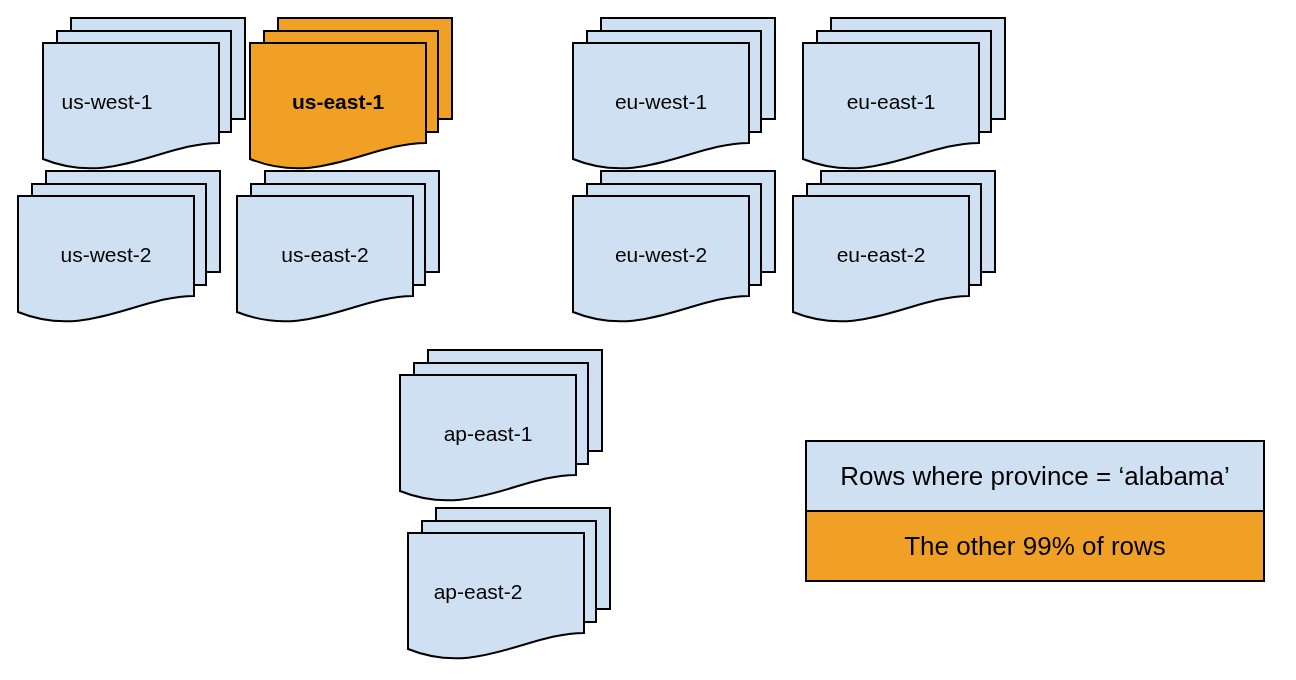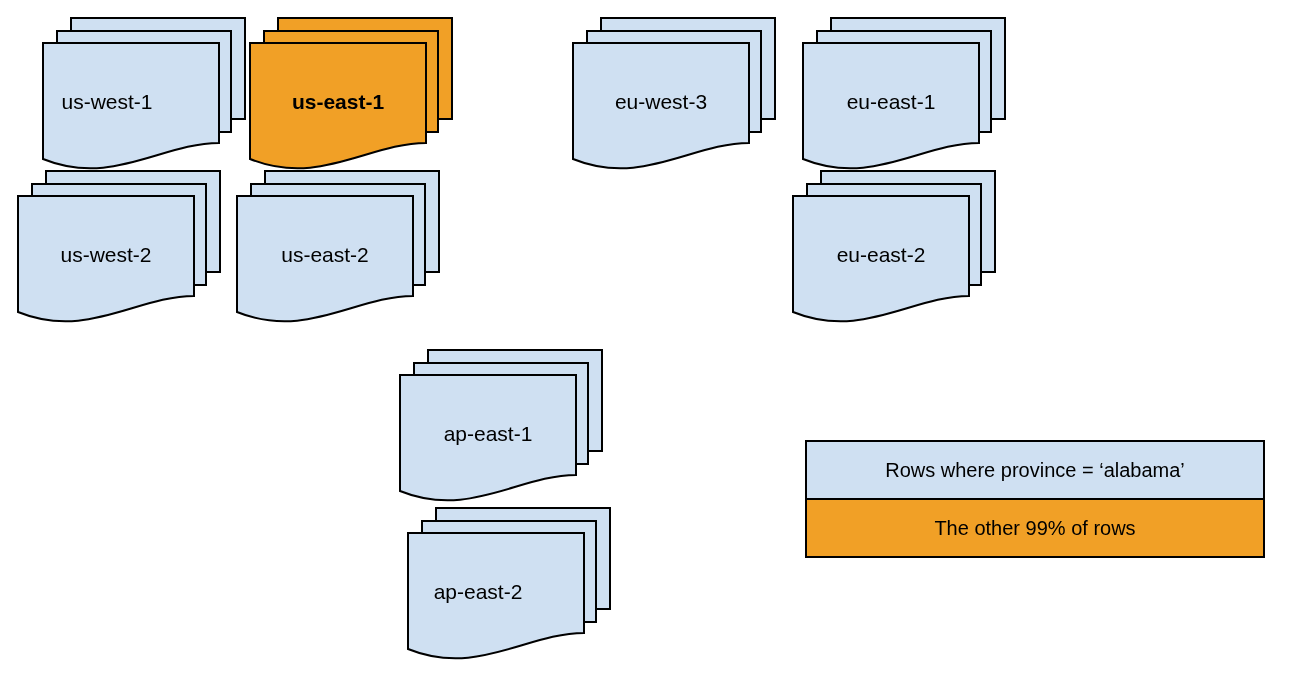--- a/index.html
+++ b/index.html
@@ -54,26 +54,26 @@
   .s-ape2 { left: 389px; top: 507px; padding-left: 18px; }
   
   .legend {
     position: absolute;
     left: 805px;
     top: 440px;
     width: 460px;
   }
   .legend-row {
     box-sizing: border-box;
-    height: 60px;
+    height: 72px;
     border: 2px solid var(--outline, #000000);
     display: flex;
     align-items: center;
     justify-content: center;
-    font-size: 20px;
+    font-size: 26px;
     white-space: nowrap;
   }
   .legend-row.shard { background: var(--shard-fill, #cfe0f2); }
   .legend-row.hot   { background: var(--hot-fill, #f1a026); margin-top: -2px; text-align: center; }
 </style>
 </head>
 <body>
 
 <div class="canvas">
 
@@ -94,21 +94,21 @@
     </svg>
     <div class="stack-label">us-east-1</div>
   </div>
 
   <div class="stack s-euw1">
     <svg viewBox="0 0 204 154" width="204" height="154">
       <rect class="layer" x="29" y="1" width="174" height="101"></rect>
       <rect class="layer" x="15" y="14" width="174" height="101"></rect>
       <path class="layer" d="M 1,26 H 177 V 126 C 120,126 70,170 1,142 Z"></path>
     </svg>
-    <div class="stack-label">eu-west-3</div>
+    <div class="stack-label">eu-west-1</div>
   </div>
 
   <div class="stack s-eue1">
     <svg viewBox="0 0 204 154" width="204" height="154">
       <rect class="layer" x="29" y="1" width="174" height="101"></rect>
       <rect class="layer" x="15" y="14" width="174" height="101"></rect>
       <path class="layer" d="M 1,26 H 177 V 126 C 120,126 70,170 1,142 Z"></path>
     </svg>
     <div class="stack-label">eu-east-1</div>
   </div>
@@ -124,20 +124,28 @@
 
   <div class="stack s-use2">
     <svg viewBox="0 0 204 154" width="204" height="154">
       <rect class="layer" x="29" y="1" width="174" height="101"></rect>
       <rect class="layer" x="15" y="14" width="174" height="101"></rect>
       <path class="layer" d="M 1,26 H 177 V 126 C 120,126 70,170 1,142 Z"></path>
     </svg>
     <div class="stack-label">us-east-2</div>
   </div>
 
+  <div class="stack s-euw2">
+    <svg viewBox="0 0 204 154" width="204" height="154">
+      <rect class="layer" x="29" y="1" width="174" height="101"></rect>
+      <rect class="layer" x="15" y="14" width="174" height="101"></rect>
+      <path class="layer" d="M 1,26 H 177 V 126 C 120,126 70,170 1,142 Z"></path>
+    </svg>
+    <div class="stack-label">eu-west-2</div>
+  </div>
 
   <div class="stack s-eue2">
     <svg viewBox="0 0 204 154" width="204" height="154">
       <rect class="layer" x="29" y="1" width="174" height="101"></rect>
       <rect class="layer" x="15" y="14" width="174" height="101"></rect>
       <path class="layer" d="M 1,26 H 177 V 126 C 120,126 70,170 1,142 Z"></path>
     </svg>
     <div class="stack-label">eu-east-2</div>
   </div>
 

